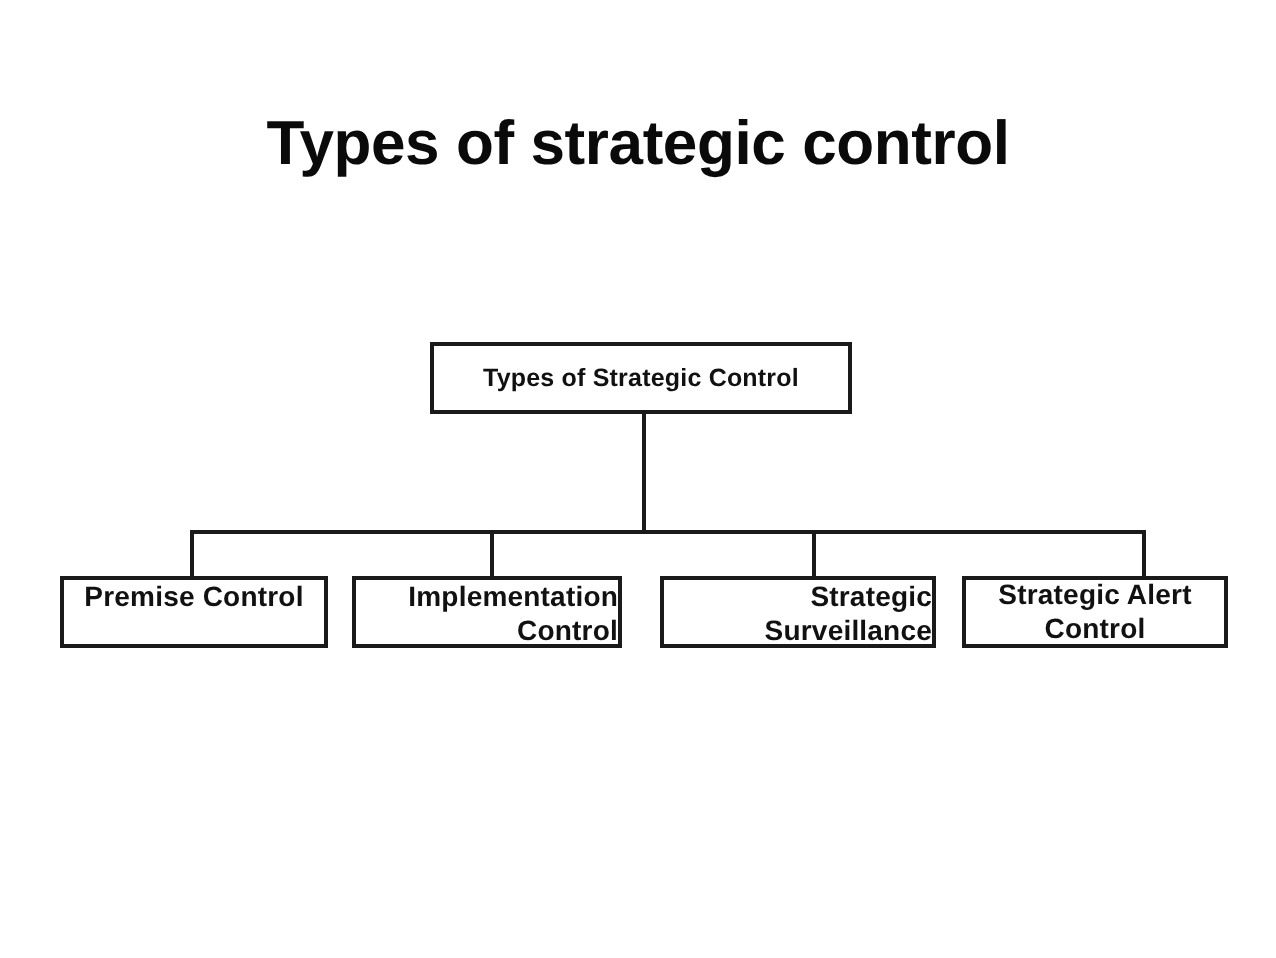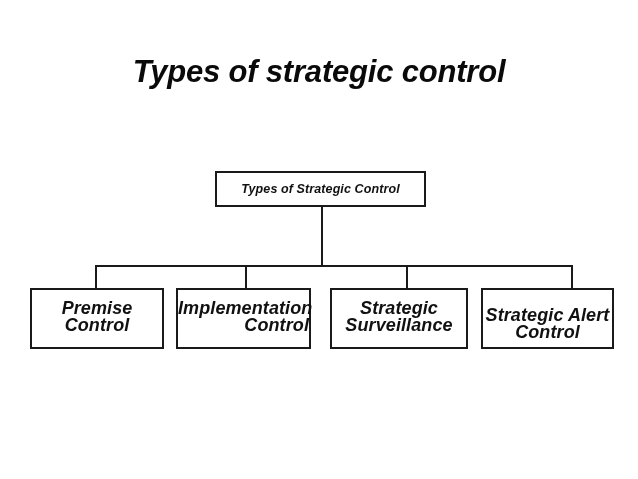--- a/index.html
+++ b/index.html
@@ -11,21 +11,20 @@
   body {
     font-family: "Liberation Sans", sans-serif;
     -webkit-font-smoothing: antialiased;
   }
   #slide {
     position: relative;
     width: 638px;
     height: 479px;
     background: #ffffff;
     overflow: hidden;
-    font-style: italic;
   }
 
   
   #slide-title {
     position: absolute;
     left: 0;
     top: 52px;
     width: 638px;
     text-align: center;
     font-size: 31px;
@@ -71,29 +70,28 @@
     width: 211px;
     height: 36px;
     font-size: 12.5px;
     line-height: 15px;
     padding-top: 9px;
     letter-spacing: 0.1px;
   }
 
   .leaf {
     top: 288px;
-    height: 61px;
-    font-size: 18px;
+    height: 36px;
+    font-size: 14px;
     line-height: 17px;
-    padding-top: 10px;
     letter-spacing: 0.1px;
   }
   #node-premise        { left: 30px;  width: 134px; }
   #node-implementation { left: 176px; width: 135px; text-align: right; }
-  #node-surveillance   { left: 330px; width: 138px; }
+  #node-surveillance   { left: 330px; width: 138px; text-align: right; }
   #node-alert          { left: 481px; width: 133px; align-items: center; }
 
   
   .conn {
     position: absolute;
     background: #1a1a1a;
     z-index: 1;
   }
   .conn-v { width: 2px; }
   .conn-h { height: 2px; }

